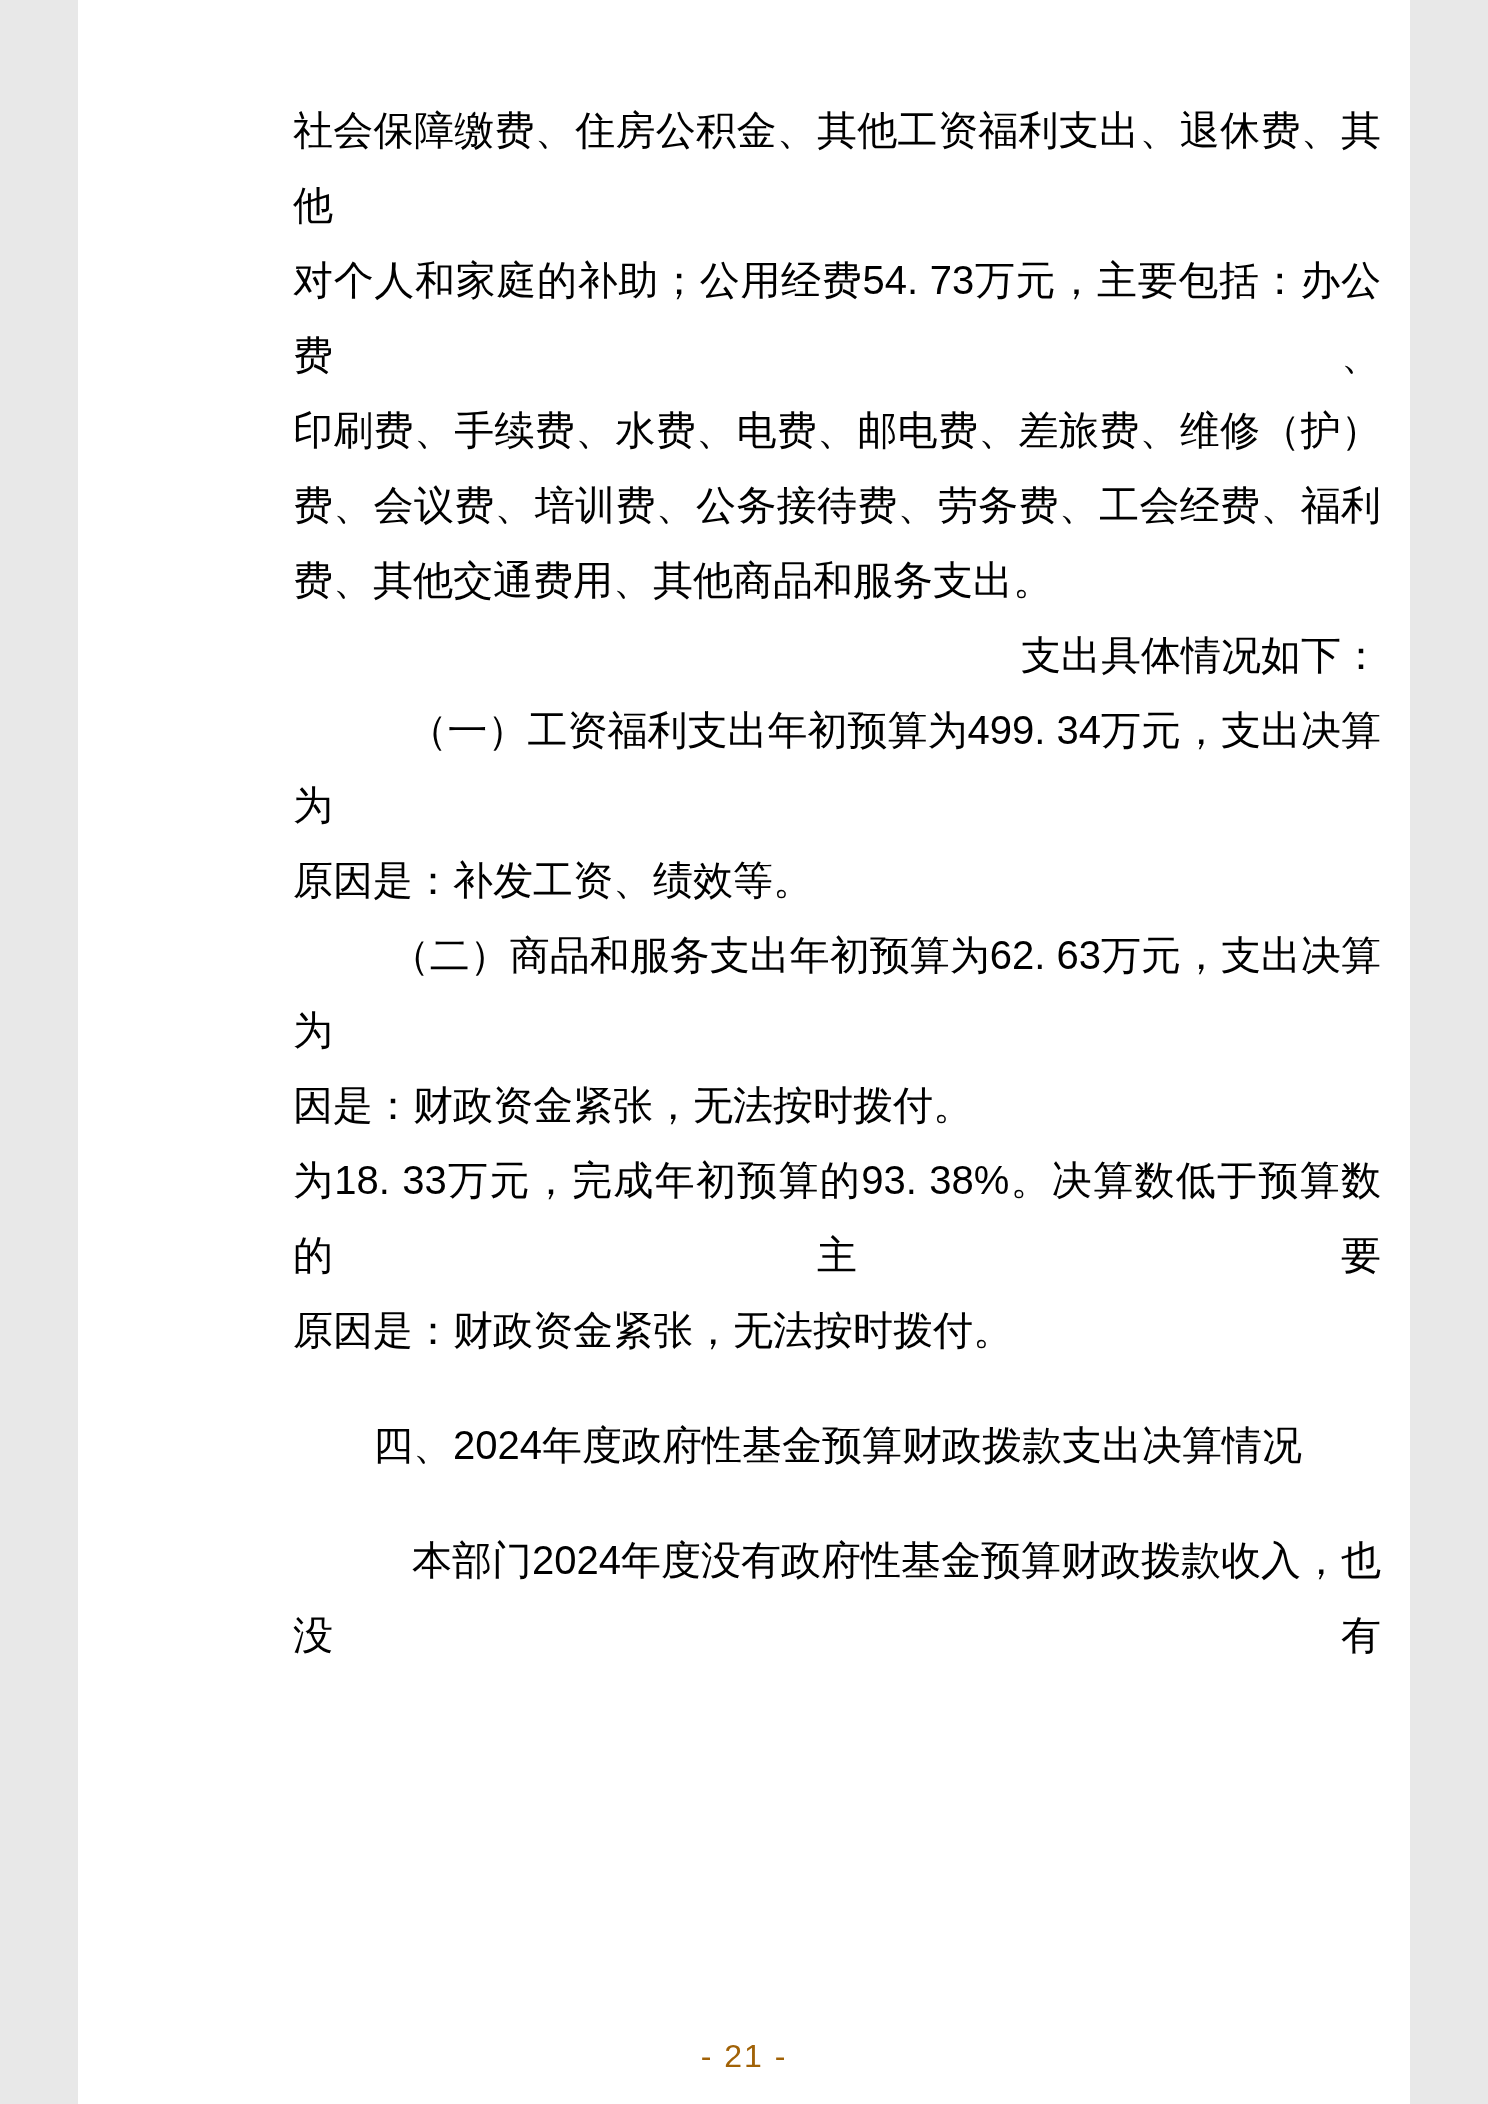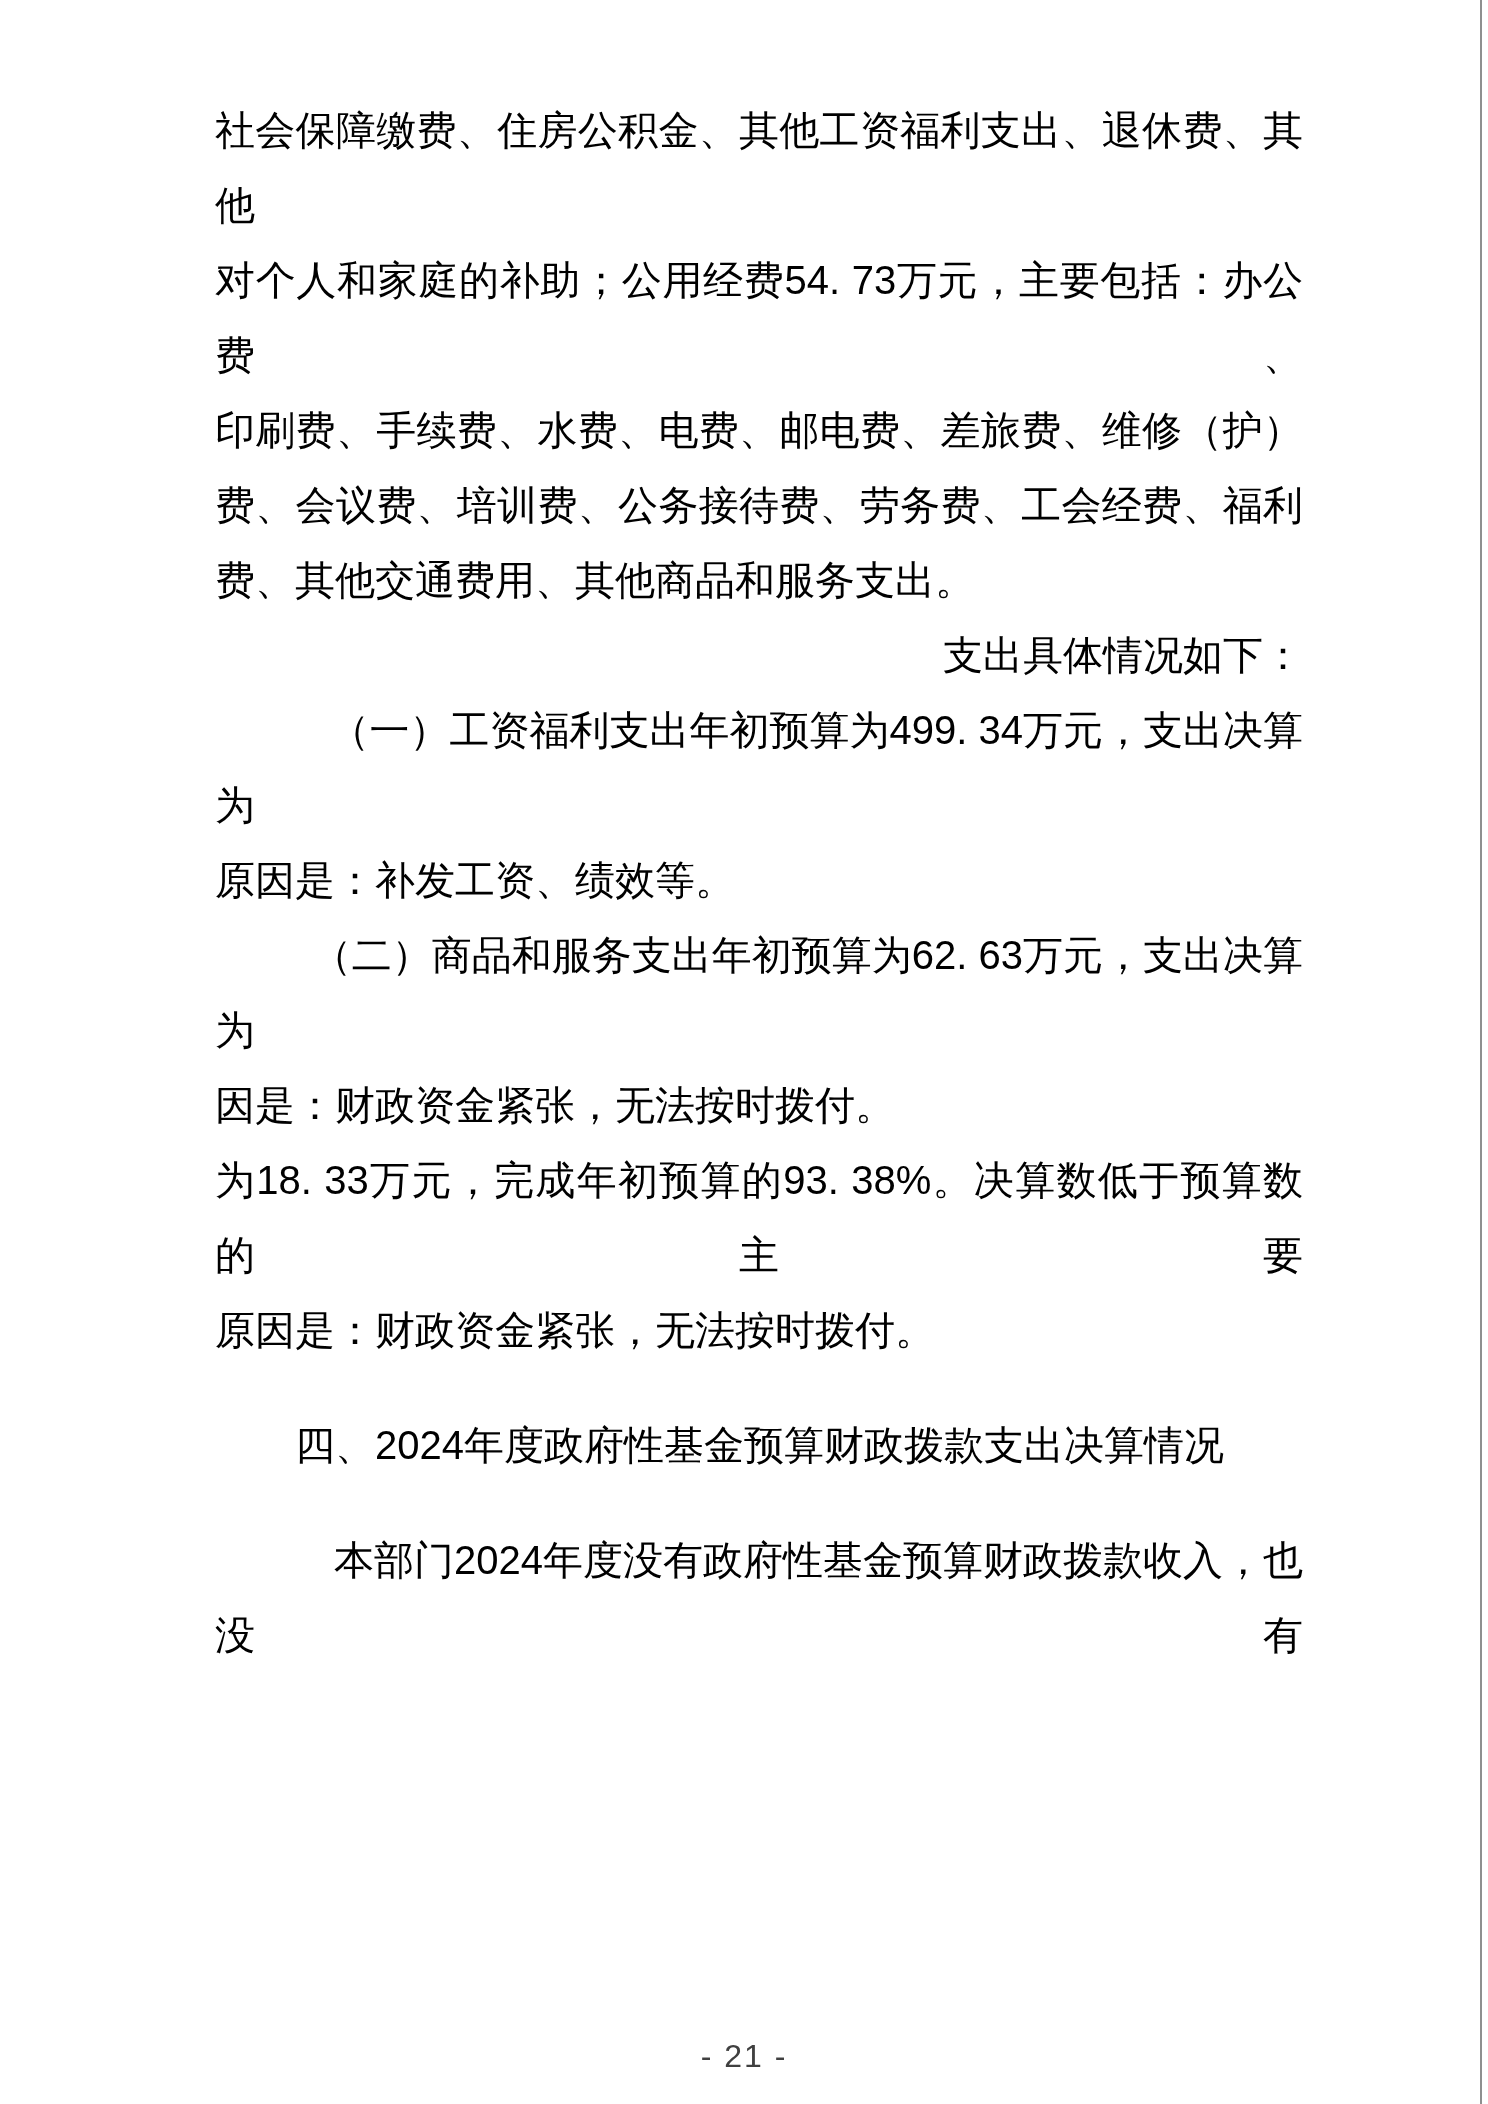--- a/index.html
+++ b/index.html
@@ -1,18 +1,18 @@
 <!DOCTYPE html>
 <html><head>
 <meta charset="utf-8">
 <style>
   html,body{margin:0;padding:0;background:#e8e8e8;}
   .page{
     position:relative;
-    width:1488px;height:2104px;
+    width:1332px;height:2104px;
     margin:0 auto;
     background:#ffffff;
     overflow:hidden;
     font-family:"Liberation Sans",sans-serif;
     color:#000000;
   }
   .text-block{
     position:absolute;
     left:215px;top:93px;
     width:1088px;
@@ -22,21 +22,21 @@
   .line{text-align:left;white-space:normal;}
   .j{text-align:justify;text-align-last:justify;}
   .ind{text-indent:80px;text-align:right;}
   .head{text-indent:80px;margin:40px 0 40px 0;}
   .footer{
     position:absolute;
     left:0;top:2038px;width:100%;
     text-align:center;
     font-size:32px;
     letter-spacing:2px;
-    color:#404040;
+    color:#a16207;
   }
   .edge-line{
     position:absolute;
     top:0;left:1480px;
     width:2px;height:2104px;
     background:#8f8f8f;
   }
 </style>
 </head>
 <body>

